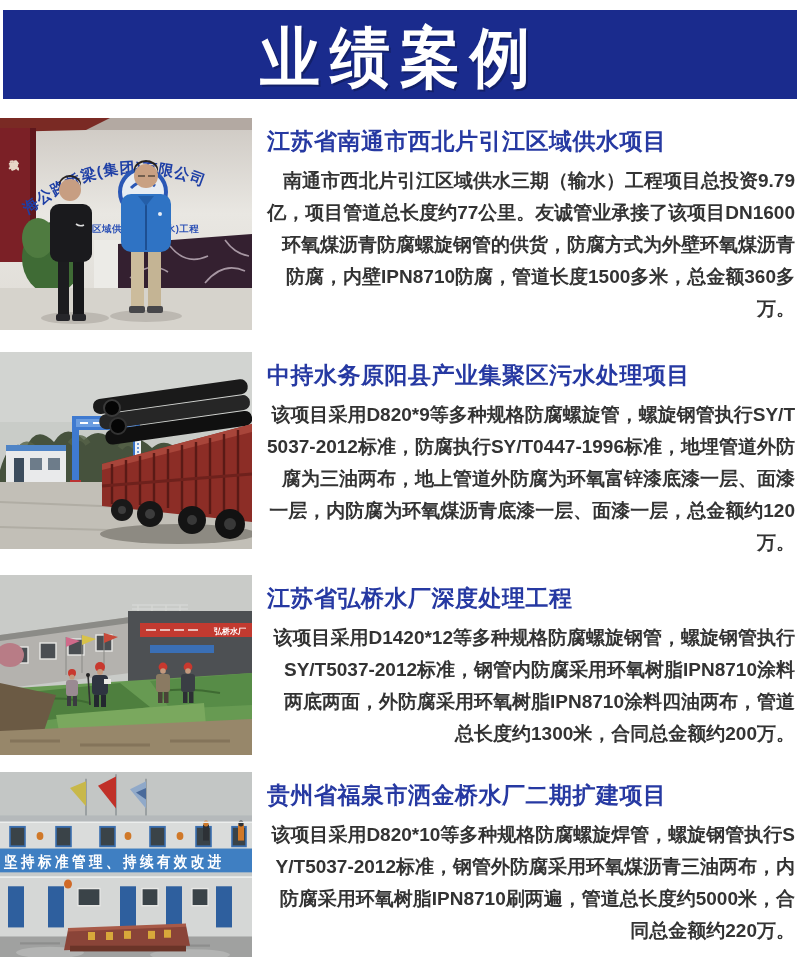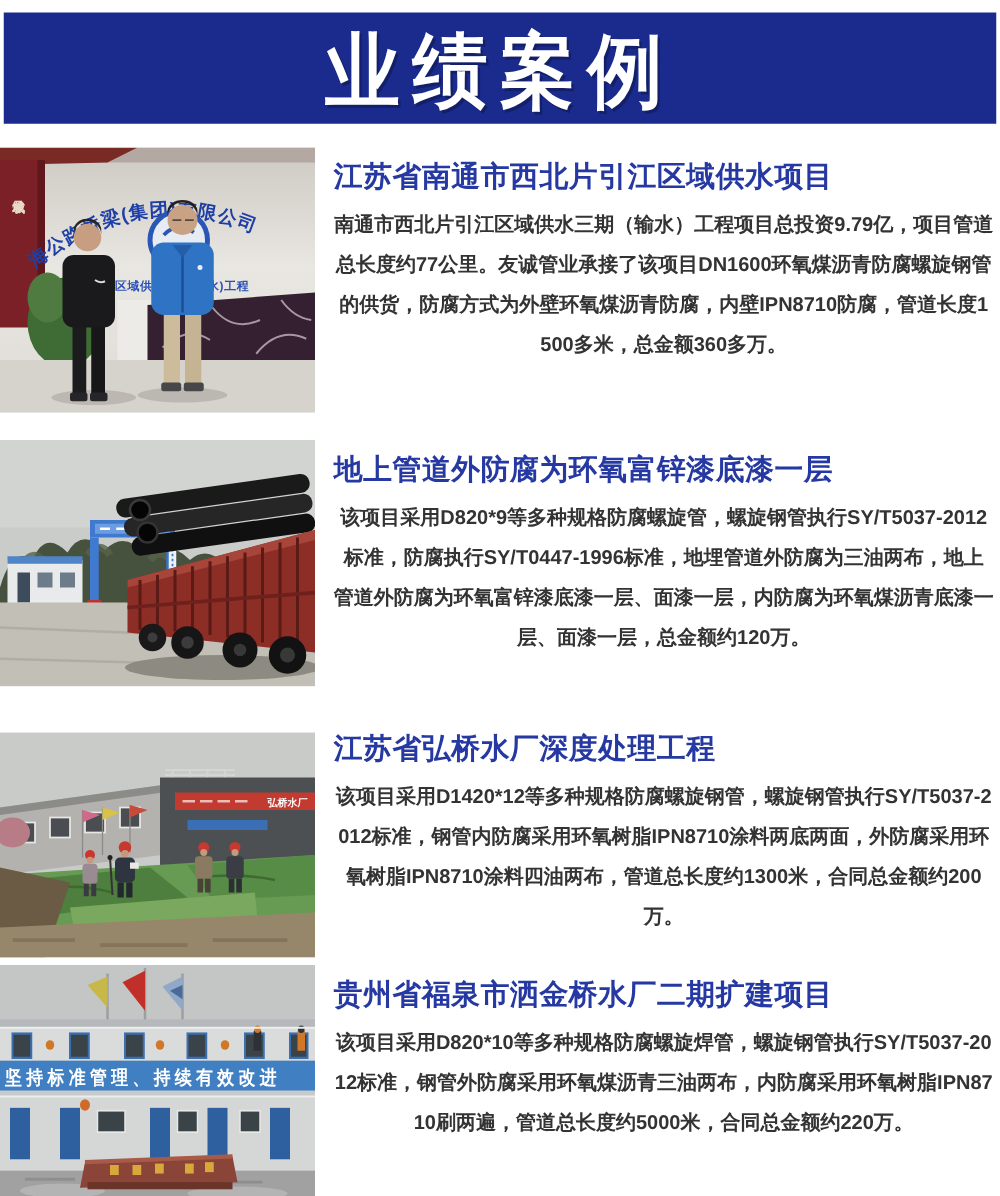--- a/index.html
+++ b/index.html
@@ -10,26 +10,26 @@
   .hdr{position:absolute;left:3px;top:10px;width:794px;height:89px;
        display:flex;align-items:flex-end;justify-content:center;}
   .hdr-title{color:#ffffff;font-size:60px;font-weight:900;letter-spacing:10px;
        transform:scaleY(1.08);text-shadow:2px 2px 0 rgba(0,0,0,.25);}
 
   
   .case{position:absolute;left:0;width:800px;}
   .c1{top:118px;} .c2{top:352px;} .c3{top:575px;} .c4{top:772px;}
   .photo{position:absolute;left:0;top:0;overflow:hidden;background:#d8d8d4;}
   .p1{width:252px;height:212px;} .p2{width:252px;height:197px;}
-  .p3{width:252px;height:180px;margin-top:11px;} .p4{width:252px;height:192px;}
+  .p3{width:252px;height:180px;} .p4{width:252px;height:192px;}
   .photo svg{display:block;width:100%;height:100%;}
   .content{position:absolute;left:267px;top:8px;width:528px;}
   .case-title{margin:0 0 9px 0;font-size:23px;line-height:30px;font-weight:800;letter-spacing:.5px;}
-  .case-body{margin:0;font-size:16px;line-height:32px;color:#333333;font-weight:600;
-             text-align:center;word-break:break-all;}
+  .case-body{margin:0;font-size:19px;line-height:32px;color:#333333;font-weight:600;
+             text-align:right;word-break:break-all;}
 </style>
 </head>
 <body>
 
 <div id="page">
 
   <div class="hdr" id="hdrband" style="background: rgb(26, 43, 141);">
     <div class="hdr-title">业绩案例</div>
   </div>
 
@@ -171,21 +171,21 @@
           <circle cx="150" cy="162" r="13" fill="#161616"></circle>
             <circle cx="150" cy="162" r="5" fill="#3c3c3c"></circle>
           <circle cx="192" cy="168" r="14" fill="#141414"></circle>
             <circle cx="192" cy="168" r="5" fill="#383838"></circle>
           <circle cx="230" cy="172" r="15" fill="#121212"></circle>
             <circle cx="230" cy="172" r="6" fill="#383838"></circle>
         </g>
       </svg>
     </div>
     <div class="content">
-      <h3 class="case-title ctitle" style="color: rgb(38, 57, 162);">地上管道外防腐为环氧富锌漆底漆一层</h3>
+      <h3 class="case-title ctitle" style="color: rgb(38, 57, 162);">中持水务原阳县产业集聚区污水处理项目</h3>
       <p class="case-body">该项目采用D820*9等多种规格防腐螺旋管，螺旋钢管执行SY/T5037-2012标准，防腐执行SY/T0447-1996标准，地埋管道外防腐为三油两布，地上管道外防腐为环氧富锌漆底漆一层、面漆一层，内防腐为环氧煤沥青底漆一层、面漆一层，总金额约120万。</p>
     </div>
   </div>
 
   <div class="case c3">
     <div class="photo p3">
       <svg viewBox="0 0 252 180" preserveAspectRatio="none">
         <rect x="0" y="0" width="252" height="180" fill="#c9cbc8"></rect>
 
         <g>

